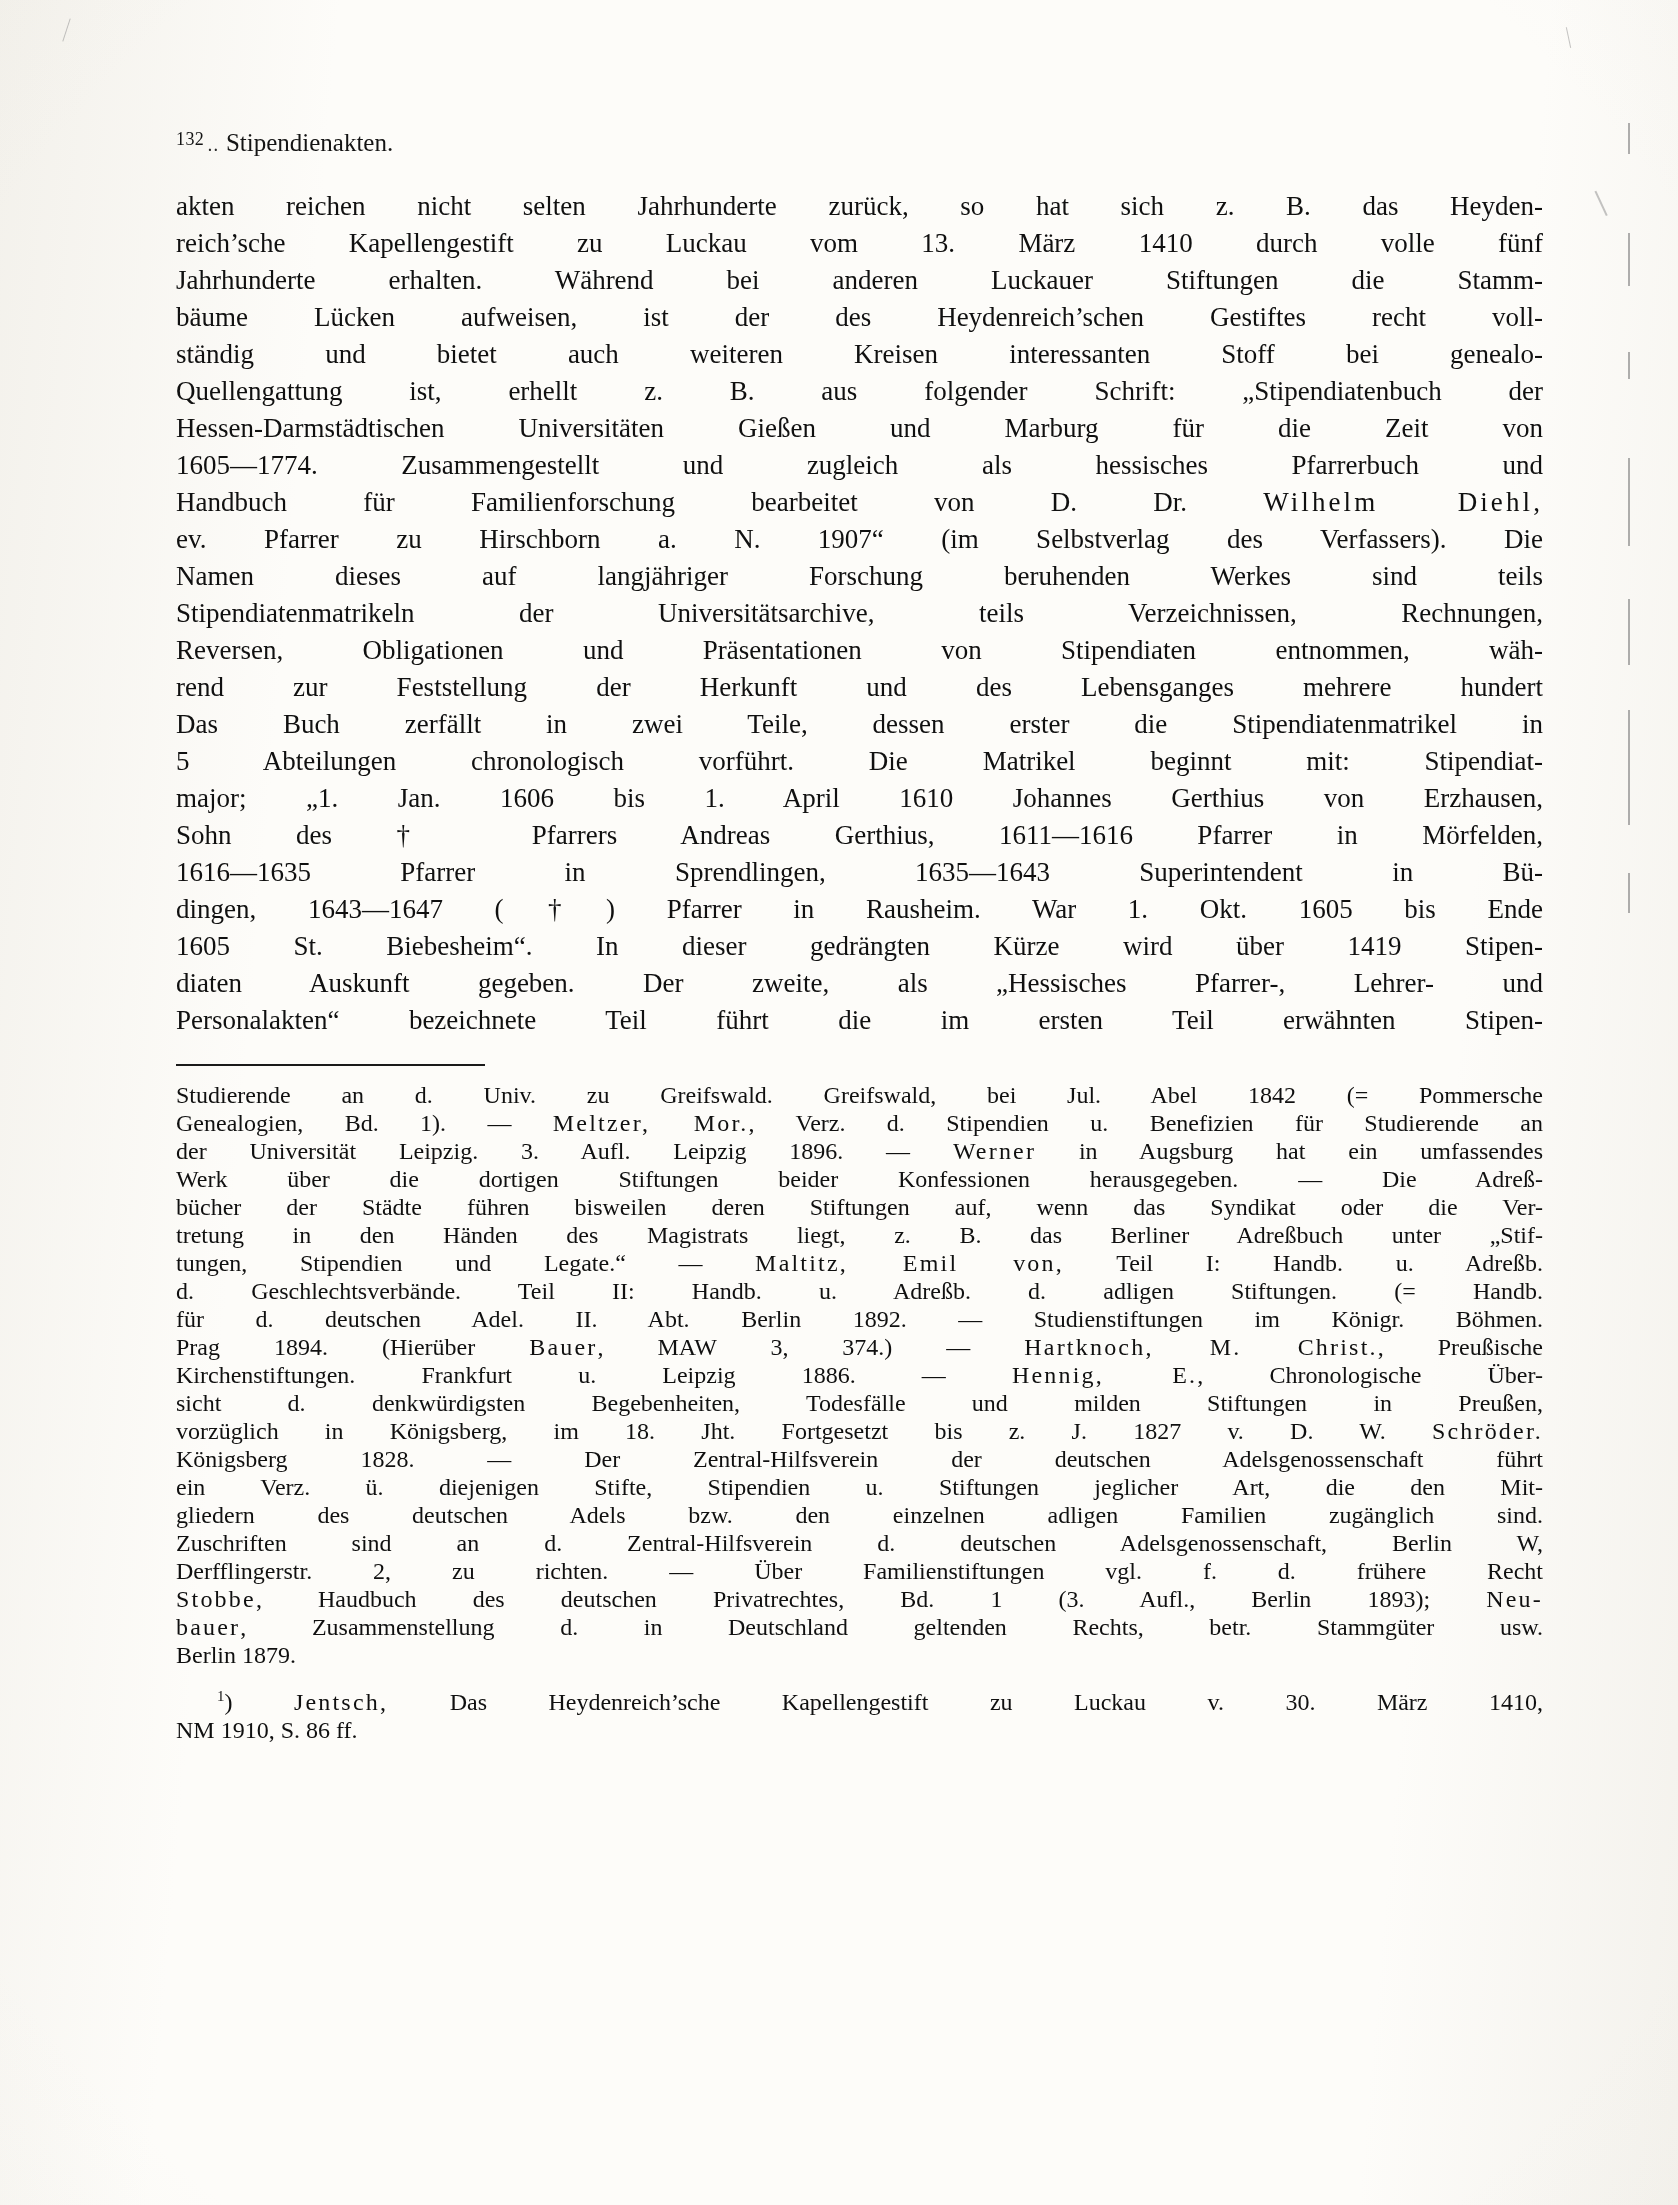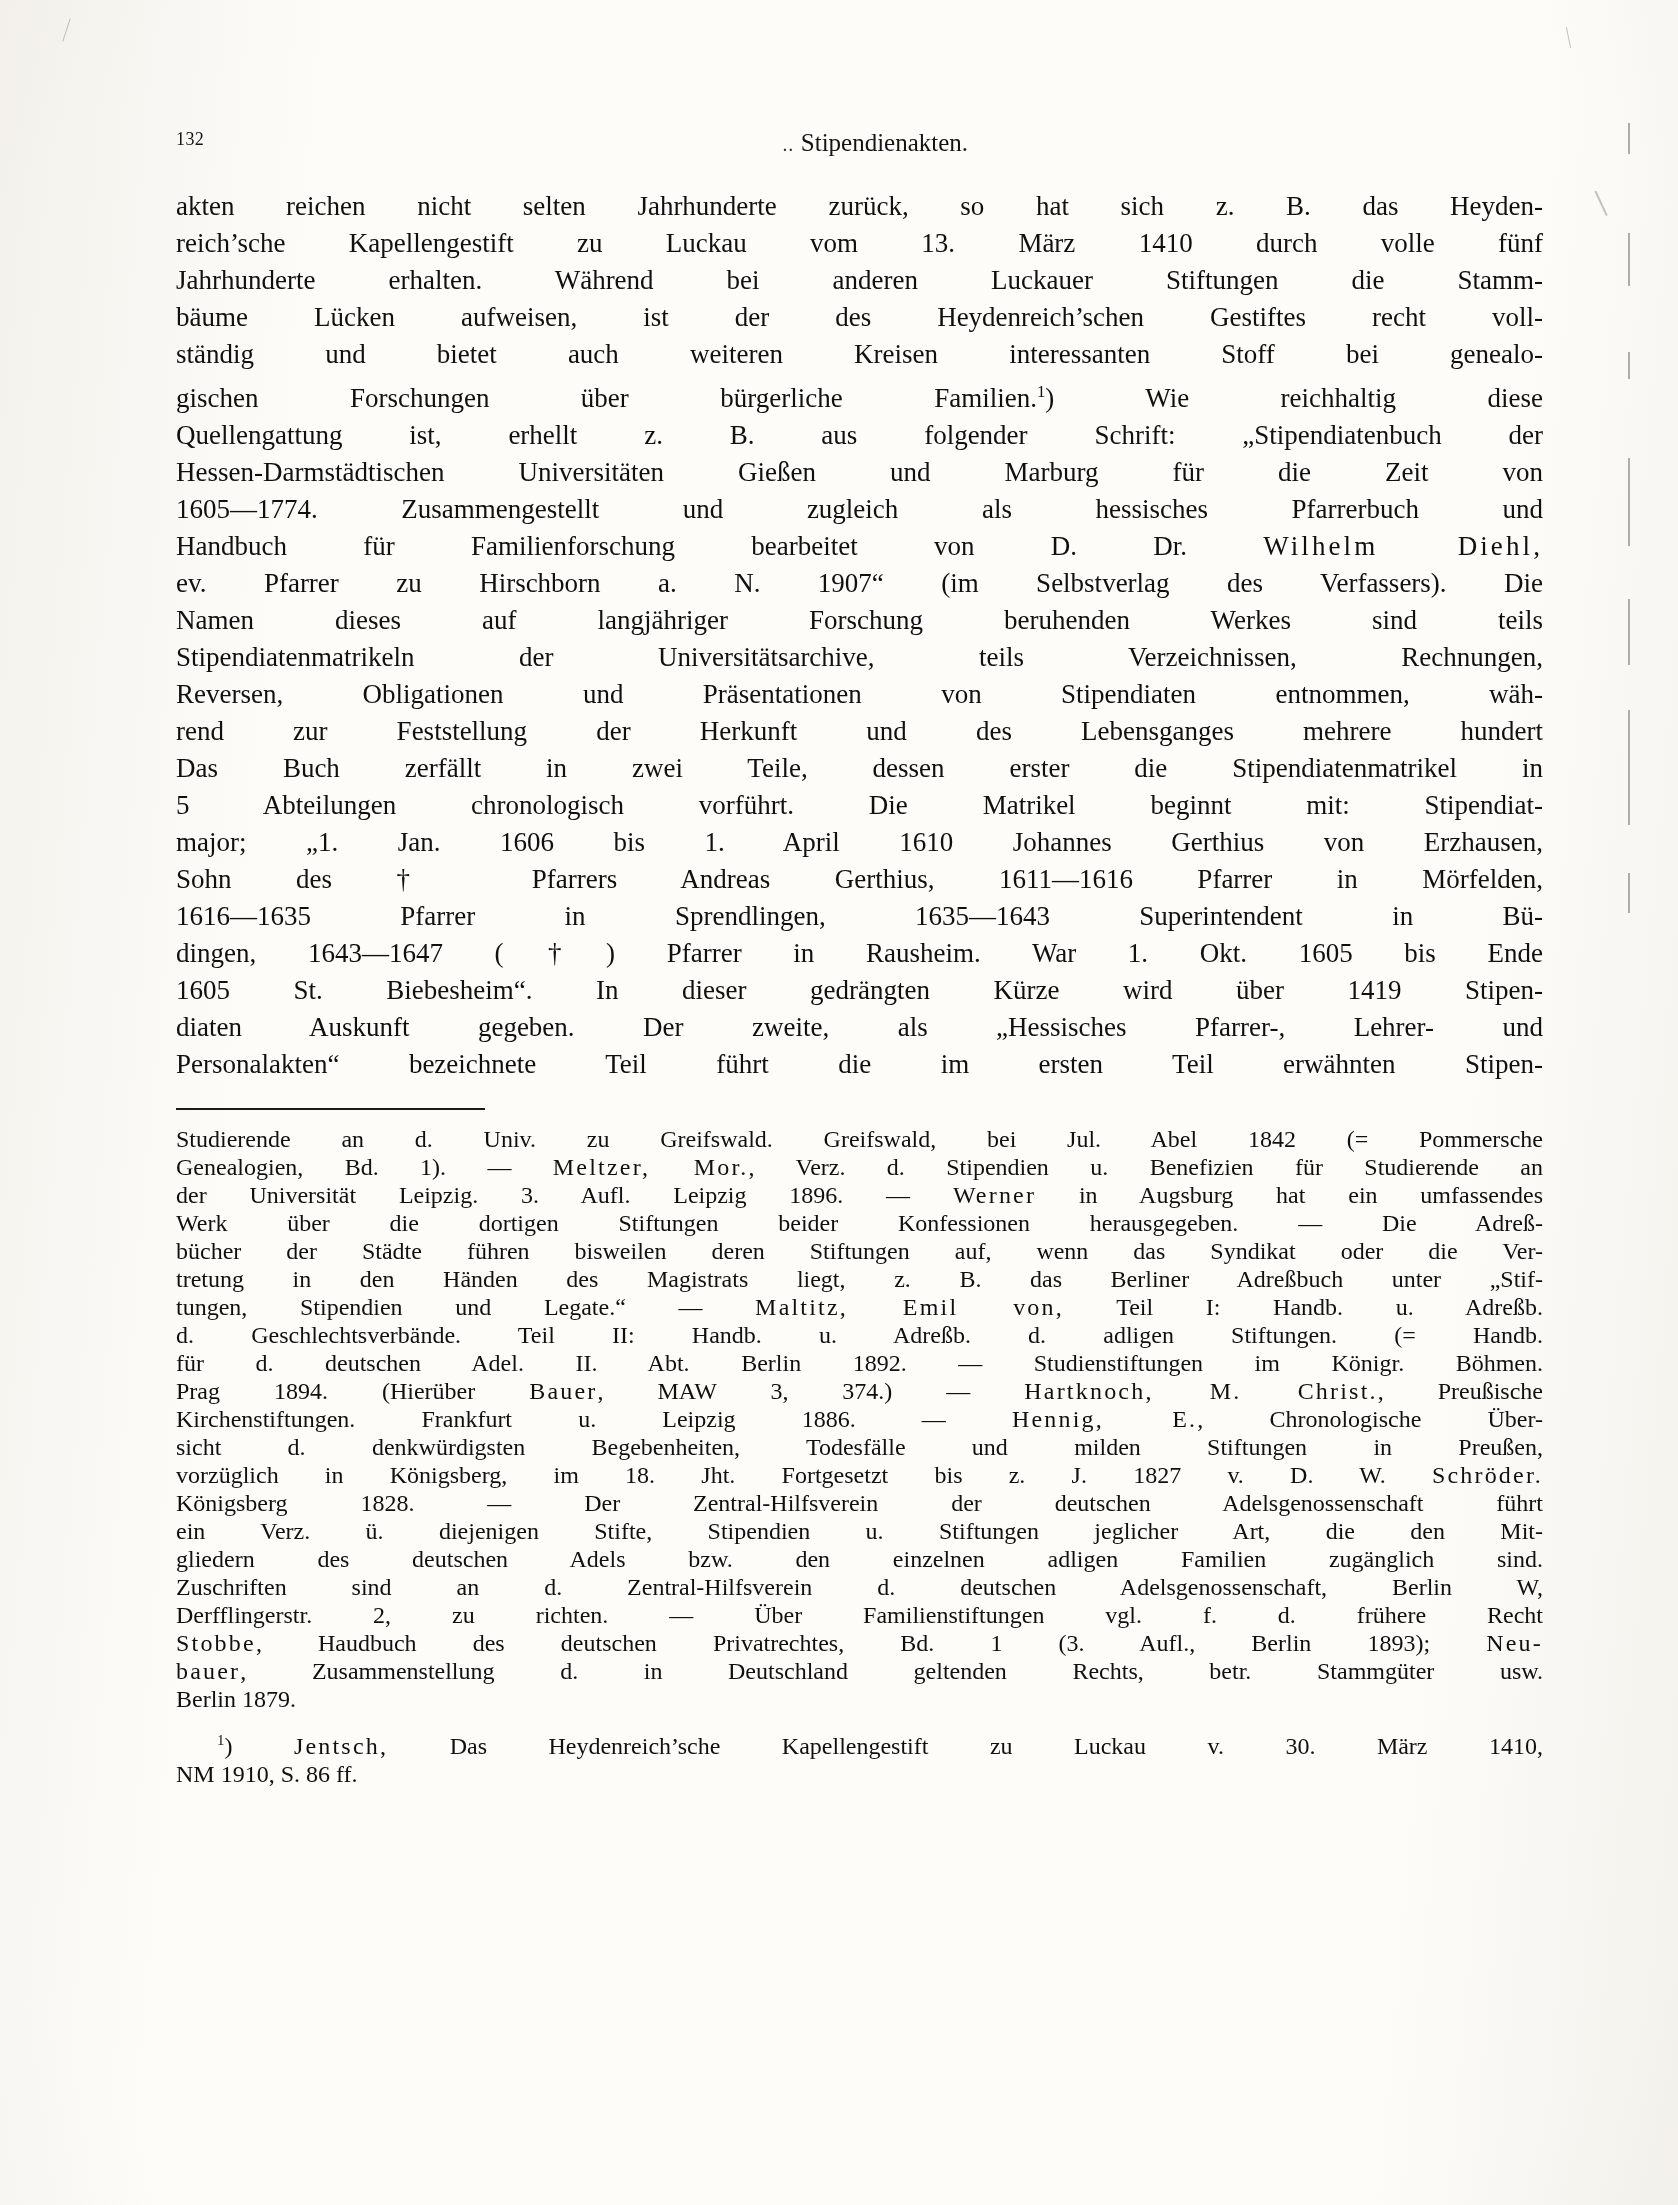--- a/index.html
+++ b/index.html
@@ -49,21 +49,20 @@
     top: 18.5px;
     font-size: 18px;
     letter-spacing: 0.4px;
     color: #141414;
   }
   .running-title {
     position: absolute;
     left: 0;
     right: 0;
     top: 19.4px;
-    text-align: center;
     font-size: 25px;
     color: #141414;
     padding-left: 31px;
   }
   .running-title .lead-dots {
     font-size: 17.6px;
     color: #2a2a2a;
     letter-spacing: 0.9px;
   }
 
@@ -204,21 +203,20 @@
         <span>Stipendienakten.</span>
       </div>
     </div>
 
     <div class="body-text">
       <span class="ln">akten reichen nicht selten Jahrhunderte zurück, so hat sich z. B. das Heyden-</span>
       <span class="ln">reich’sche Kapellengestift zu Luckau vom 13. März 1410 durch volle fünf</span>
       <span class="ln">Jahrhunderte erhalten. Während bei anderen Luckauer Stiftungen die Stamm-</span>
       <span class="ln">bäume Lücken aufweisen, ist der des Heydenreich’schen Gestiftes recht voll-</span>
       <span class="ln">ständig und bietet auch weiteren Kreisen interessanten Stoff bei genealo-</span>
-      <span class="ln"><span>gischen Forschungen über bürgerliche Familien.</span><sup class="fn">1</sup><span>) Wie reichhaltig diese</span></span>
       <span class="ln">Quellengattung ist, erhellt z. B. aus folgender Schrift: „Stipendiatenbuch der</span>
       <span class="ln">Hessen-Darmstädtischen Universitäten Gießen und Marburg für die Zeit von</span>
       <span class="ln">1605—1774. Zusammengestellt und zugleich als hessisches Pfarrerbuch und</span>
       <span class="ln"><span>Handbuch für Familienforschung bearbeitet von D. Dr. </span><span class="sperr">Wilhelm Diehl,</span></span>
       <span class="ln">ev. Pfarrer zu Hirschborn a. N. 1907“ (im Selbstverlag des Verfassers). Die</span>
       <span class="ln">Namen dieses auf langjähriger Forschung beruhenden Werkes sind teils</span>
       <span class="ln">Stipendiatenmatrikeln der Universitätsarchive, teils Verzeichnissen, Rechnungen,</span>
       <span class="ln">Reversen, Obligationen und Präsentationen von Stipendiaten entnommen, wäh-</span>
       <span class="ln">rend zur Feststellung der Herkunft und des Lebensganges mehrere hundert</span>
       <span class="ln">Das Buch zerfällt in zwei Teile, dessen erster die Stipendiatenmatrikel in</span>

